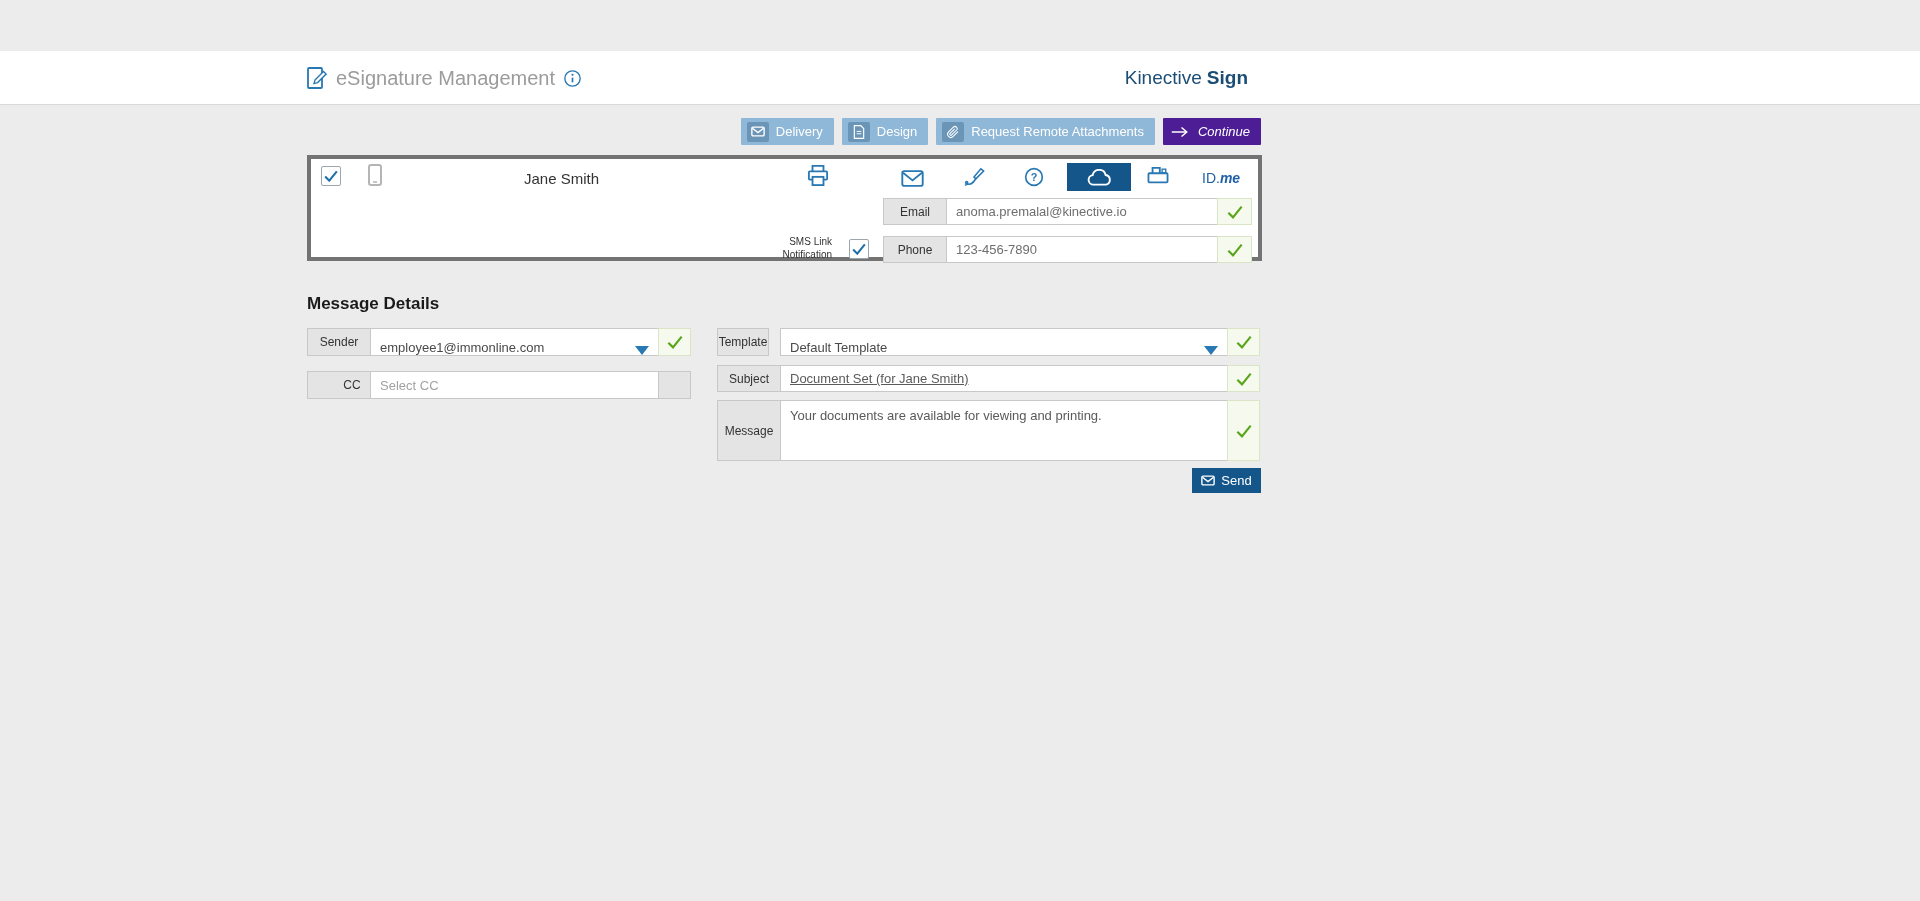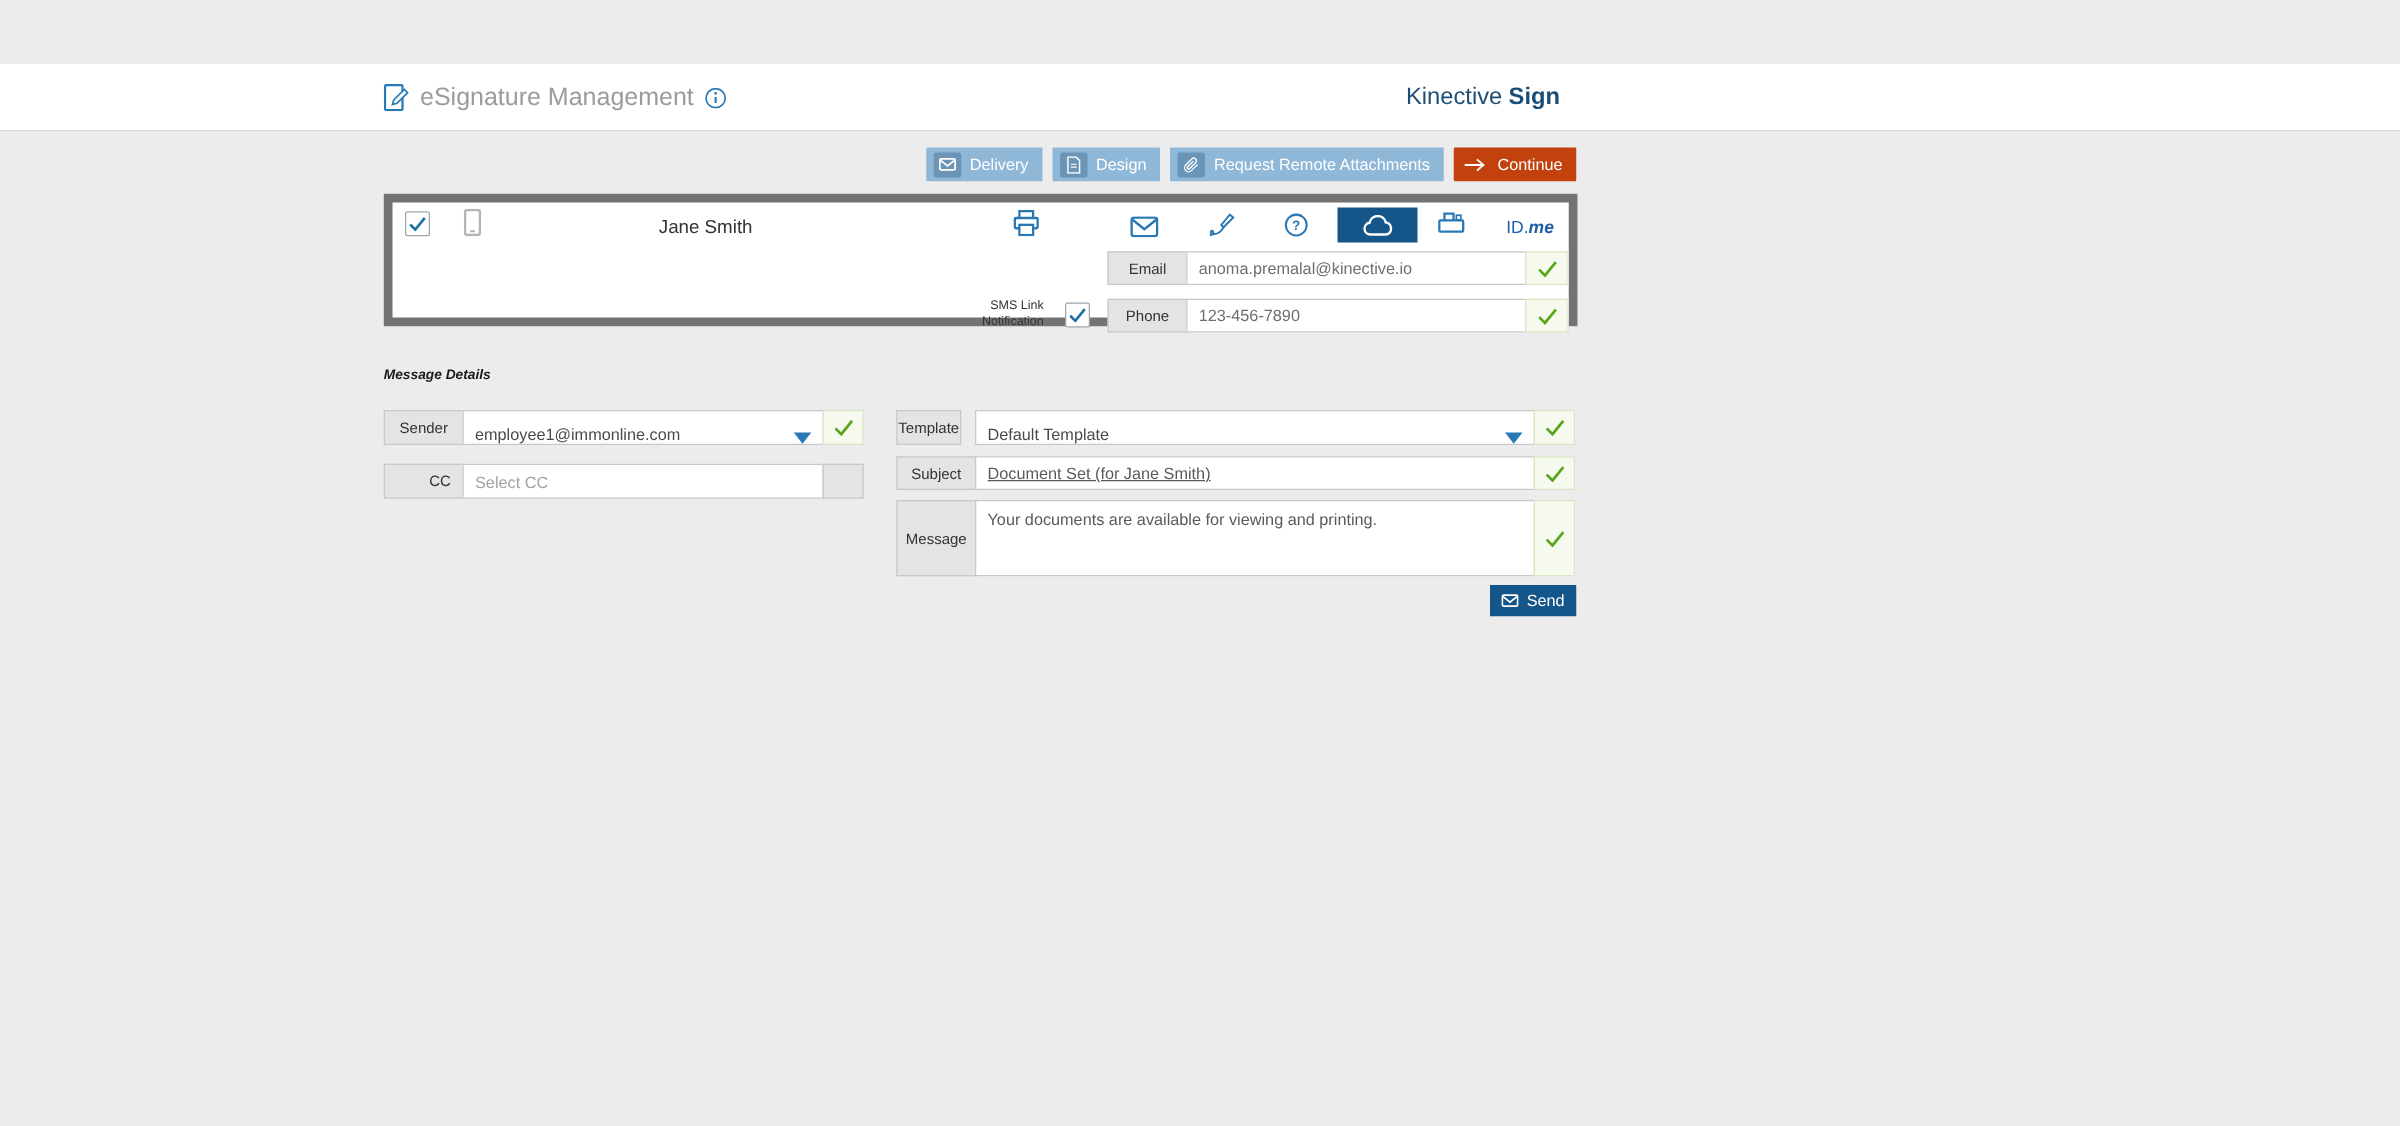--- a/index.html
+++ b/index.html
@@ -20,41 +20,41 @@
 .gray-ic { color:#b5b5b5; display:flex; }
 .page-title { font-size:20px; color:#9b9b9b; }
 .info-icon { color:#2878b4; display:flex; cursor:pointer; }
 .brand { position:absolute; right:672px; top:0; height:54px; display:flex; align-items:center; font-size:19px; color:#1c4e75; gap:5px; }
 .brand .bold { font-weight:bold; }
 
 
 .actions { position:absolute; left:307px; top:118px; width:954px; height:27px; display:flex; justify-content:flex-end; gap:8px; }
 .abtn { display:flex; align-items:center; gap:7px; padding:0 11px 0 6px; font-size:13px; color:#fff; cursor:pointer; border-radius:1px; }
 .abtn.light { background:#8fb7d7; }
-.abtn.dark { background:#c2410c; }
+.abtn.dark { background:#4c1d95;font-style:italic; }
 .abtn .chip { display:flex; align-items:center; justify-content:center; width:22px; height:20px; background:rgba(16,62,100,0.28); border-radius:2px; }
 .abtn.dark .chip { background:transparent; }
 
 
-.panel { position:absolute; left:307px; top:155px; width:955px; height:106px; background:#fff; border:7px solid #737373; }
+.panel { position:absolute; left:307px; top:155px; width:955px; height:106px; background:#fff; border:4px solid #737373; }
 .cb { position:absolute; width:20px; height:20px; background:#fff; border:1px solid #9aa7b0; border-radius:2px; display:flex; align-items:center; justify-content:center; color:#1d6fa8; cursor:pointer; }
 .recip-name { position:absolute; left:213px; top:11px; font-size:15px; color:#333; }
 .picon { position:absolute; display:flex; color:#2878b4; cursor:pointer; }
 .cloud-box { position:absolute; left:756px; top:4px; width:64px; height:28px; background:#15568a; display:flex; align-items:center; justify-content:center; color:#fff; cursor:pointer; }
 .idme { position:absolute; left:891px; top:11px; font-size:14px; color:#1f5fa8; cursor:pointer; white-space:nowrap; }
 .idme .p1 { font-weight:400; }
 .idme .p2 { font-weight:800; font-style:italic; }
 .sms-label { position:absolute; left:455px; top:76px; width:66px; font-size:10px; color:#333; text-align:right; line-height:13px; }
 
 
 .lbl { position:absolute; background:#e4e4e4; border:1px solid #c8c8c8; display:flex; align-items:center; justify-content:center; font-size:12px; color:#333; }
 .inp { position:absolute; background:#fff; border:1px solid #c8c8c8; font-size:13px; color:#6e6e6e; padding:0 9px; font-family:"Liberation Sans",sans-serif; outline:none; }
 .inp::placeholder { color:#a2a2a2; }
 .chk { position:absolute; background:#f5f9ee; border:1px solid #d9e5c4; display:flex; align-items:center; justify-content:center; color:#58a618; }
-.heading { position:absolute; left:307px; top:294px; font-size:11px; font-weight:bold; color:#1a1a1a;font-style:italic; }
+.heading { position:absolute; left:307px; top:294px; font-size:17px; font-weight:bold; color:#1a1a1a; }
 .ddl { position:absolute; background:#fff; border:1px solid #c8c8c8; display:flex; align-items:flex-end; font-size:13px; color:#4a4a4a; padding:0 9px; cursor:pointer; }
 .ddl .val { flex:1; white-space:nowrap; overflow:hidden; }
 .dd-arrow { width:0; height:0; border-left:7px solid transparent; border-right:7px solid transparent; border-top:9px solid #2878b4; margin-left:8px; }
 .disabled-box { position:absolute; background:#e4e4e4; border:1px solid #c8c8c8; }
 textarea.inp { resize:none; padding-top:7px; line-height:16px; }
 .send-btn { position:absolute; left:1192px; top:468px; width:69px; height:25px; background:#15568a; color:#fff; display:flex; align-items:center; justify-content:center; gap:6px; font-size:13px; cursor:pointer; }
 </style>
 </head>
 <body>
 

